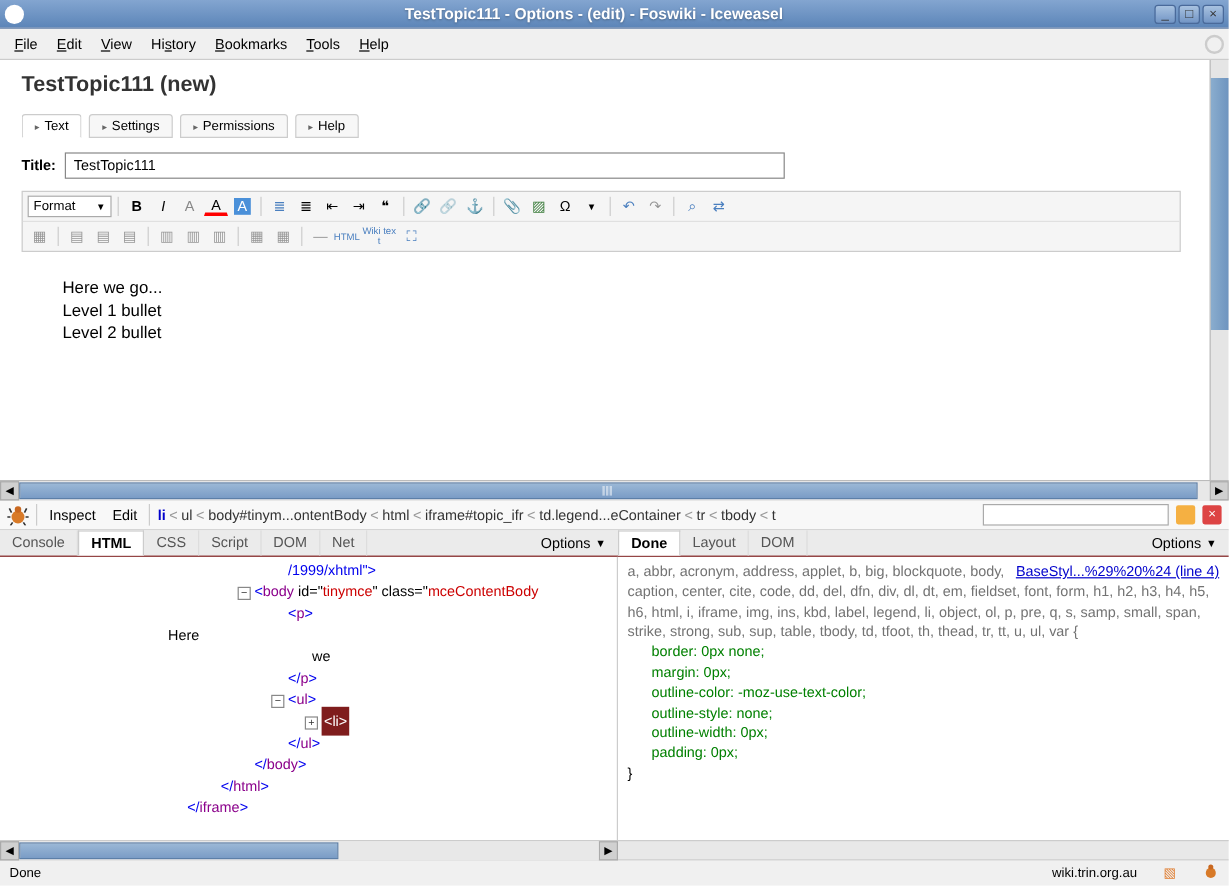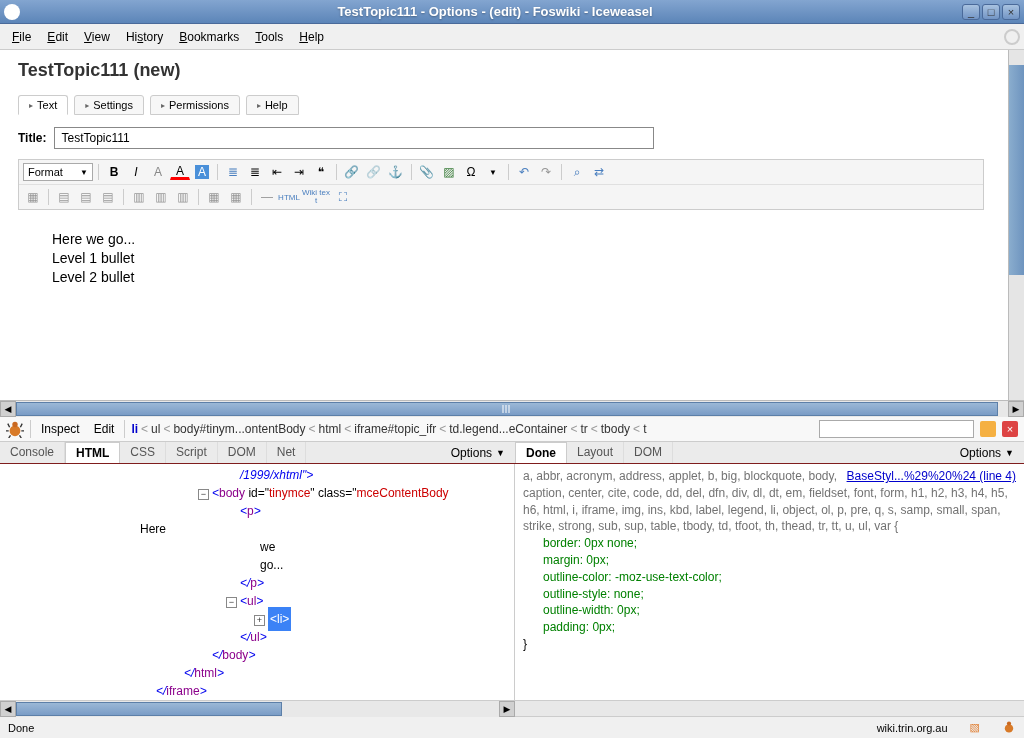--- a/index.html
+++ b/index.html
@@ -81,26 +81,26 @@
 
 
 .fb-panels { display: flex; height: 236px; }
 .fb-left { width: 515px; overflow: auto; border-right: 1px solid #ccc; font-family: monospace; font-size: 12px; padding: 2px 0; position: relative; }
 .fb-right { flex: 1; display: flex; flex-direction: column; }
 .fb-right-content { flex: 1; overflow: auto; font-family: monospace; font-size: 12px; padding: 4px 8px; line-height: 1.4; }
 
 
 .html-tree { padding-left: 140px; line-height: 1.5; }
 .html-line { white-space: nowrap; }
-.tag-punct { color: #0000ee; font-style: italic; }
+.tag-punct { color: #0000ee; }
 .tag-name { color: #8b008b; }
 .attr-name { color: #000; }
 .attr-val { color: #cc0000; }
 .tree-toggle { display: inline-block; width: 11px; height: 11px; border: 1px solid #888; text-align: center; line-height: 9px; font-size: 9px; margin-right: 3px; cursor: pointer; background: #fff; color: #333; }
-.selected-node { background: #3b82f6; color: #fff; padding: 5px 2px; }
+.selected-node { background: #7f1d1d; color: #fff; padding: 5px 2px; }
 
 
 .css-rule-link { float: right; color: #0000cc; text-decoration: underline; cursor: pointer; }
 .css-selectors { color: #737373; }
 .css-prop { color: #008000; padding-left: 20px; }
 
 
 .fb-hscroll { height: 16px; background: #e8e8e8; border-top: 1px solid #ccc; display: flex; }
 
 
@@ -310,21 +310,20 @@
 </div>
 
 <div class="fb-panels">
   <div class="fb-left">
     <div class="html-tree">
       <div class="html-line" style="margin-left:100px;"><span class="tag-punct">/1999/xhtml</span><span class="tag-punct">"&gt;</span></div>
       <div class="html-line" style="margin-left:58px;"><span class="tree-toggle">−</span><span class="tag-punct">&lt;</span><span class="tag-name">body</span> <span class="attr-name">id="</span><span class="attr-val">tinymce</span><span class="attr-name">"</span> <span class="attr-name">class="</span><span class="attr-val">mceContentBody</span></div>
       <div class="html-line" style="margin-left:100px;"><span class="tag-punct">&lt;</span><span class="tag-name">p</span><span class="tag-punct">&gt;</span></div>
       <div class="html-line" style="">Here</div>
       <div class="html-line" style="margin-left:120px;">we</div>
-      <div class="html-line" style="margin-left:120px;">go...</div>
       <div class="html-line" style="margin-left:100px;"><span class="tag-punct">&lt;/</span><span class="tag-name">p</span><span class="tag-punct">&gt;</span></div>
       <div class="html-line" style="margin-left:86px;"><span class="tree-toggle">−</span><span class="tag-punct">&lt;</span><span class="tag-name">ul</span><span class="tag-punct">&gt;</span></div>
       <div class="html-line" style="margin-left:114px;"><span class="tree-toggle">+</span><span class="selected-node"><span>&lt;li&gt;</span></span></div>
       <div class="html-line" style="margin-left:100px;"><span class="tag-punct">&lt;/</span><span class="tag-name">ul</span><span class="tag-punct">&gt;</span></div>
       <div class="html-line" style="margin-left:72px;"><span class="tag-punct">&lt;/</span><span class="tag-name">body</span><span class="tag-punct">&gt;</span></div>
       <div class="html-line" style="margin-left:44px;"><span class="tag-punct">&lt;/</span><span class="tag-name">html</span><span class="tag-punct">&gt;</span></div>
       <div class="html-line" style="margin-left:16px;"><span class="tag-punct">&lt;/</span><span class="tag-name">iframe</span><span class="tag-punct">&gt;</span></div>
 
     </div>
   </div>

